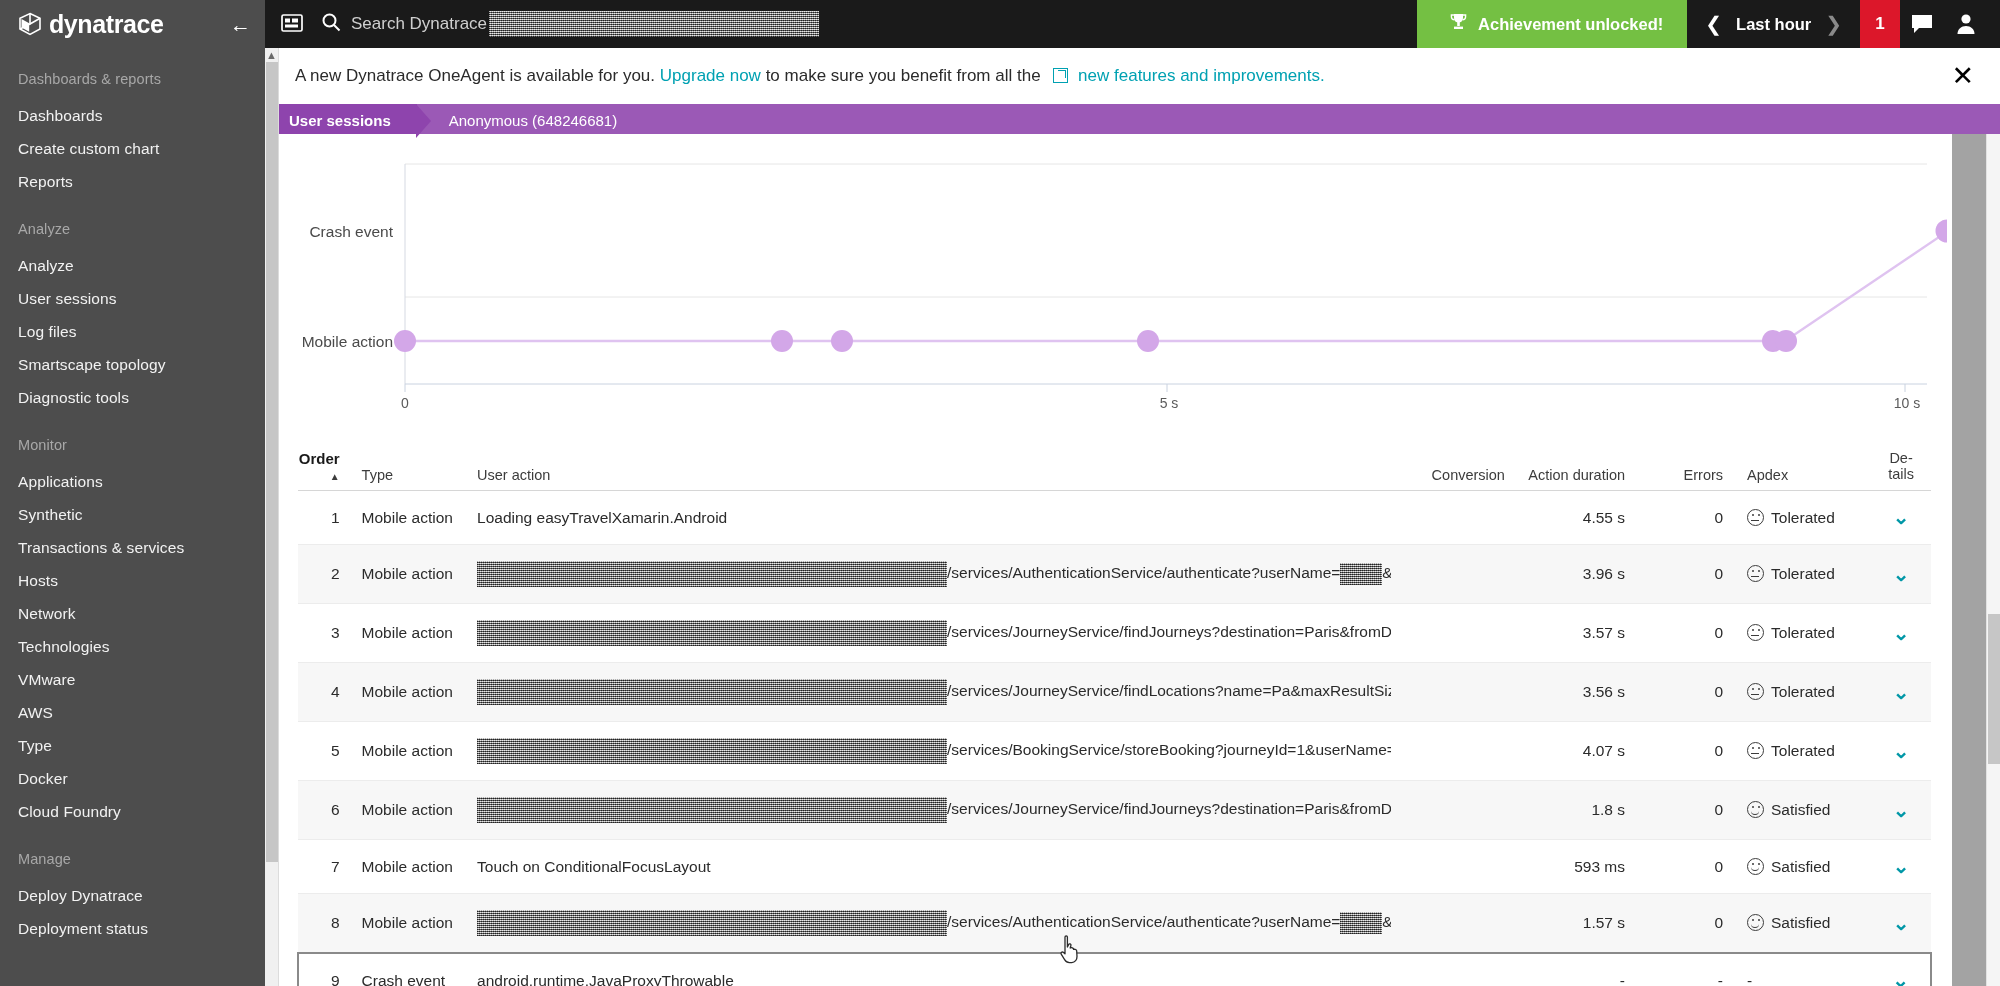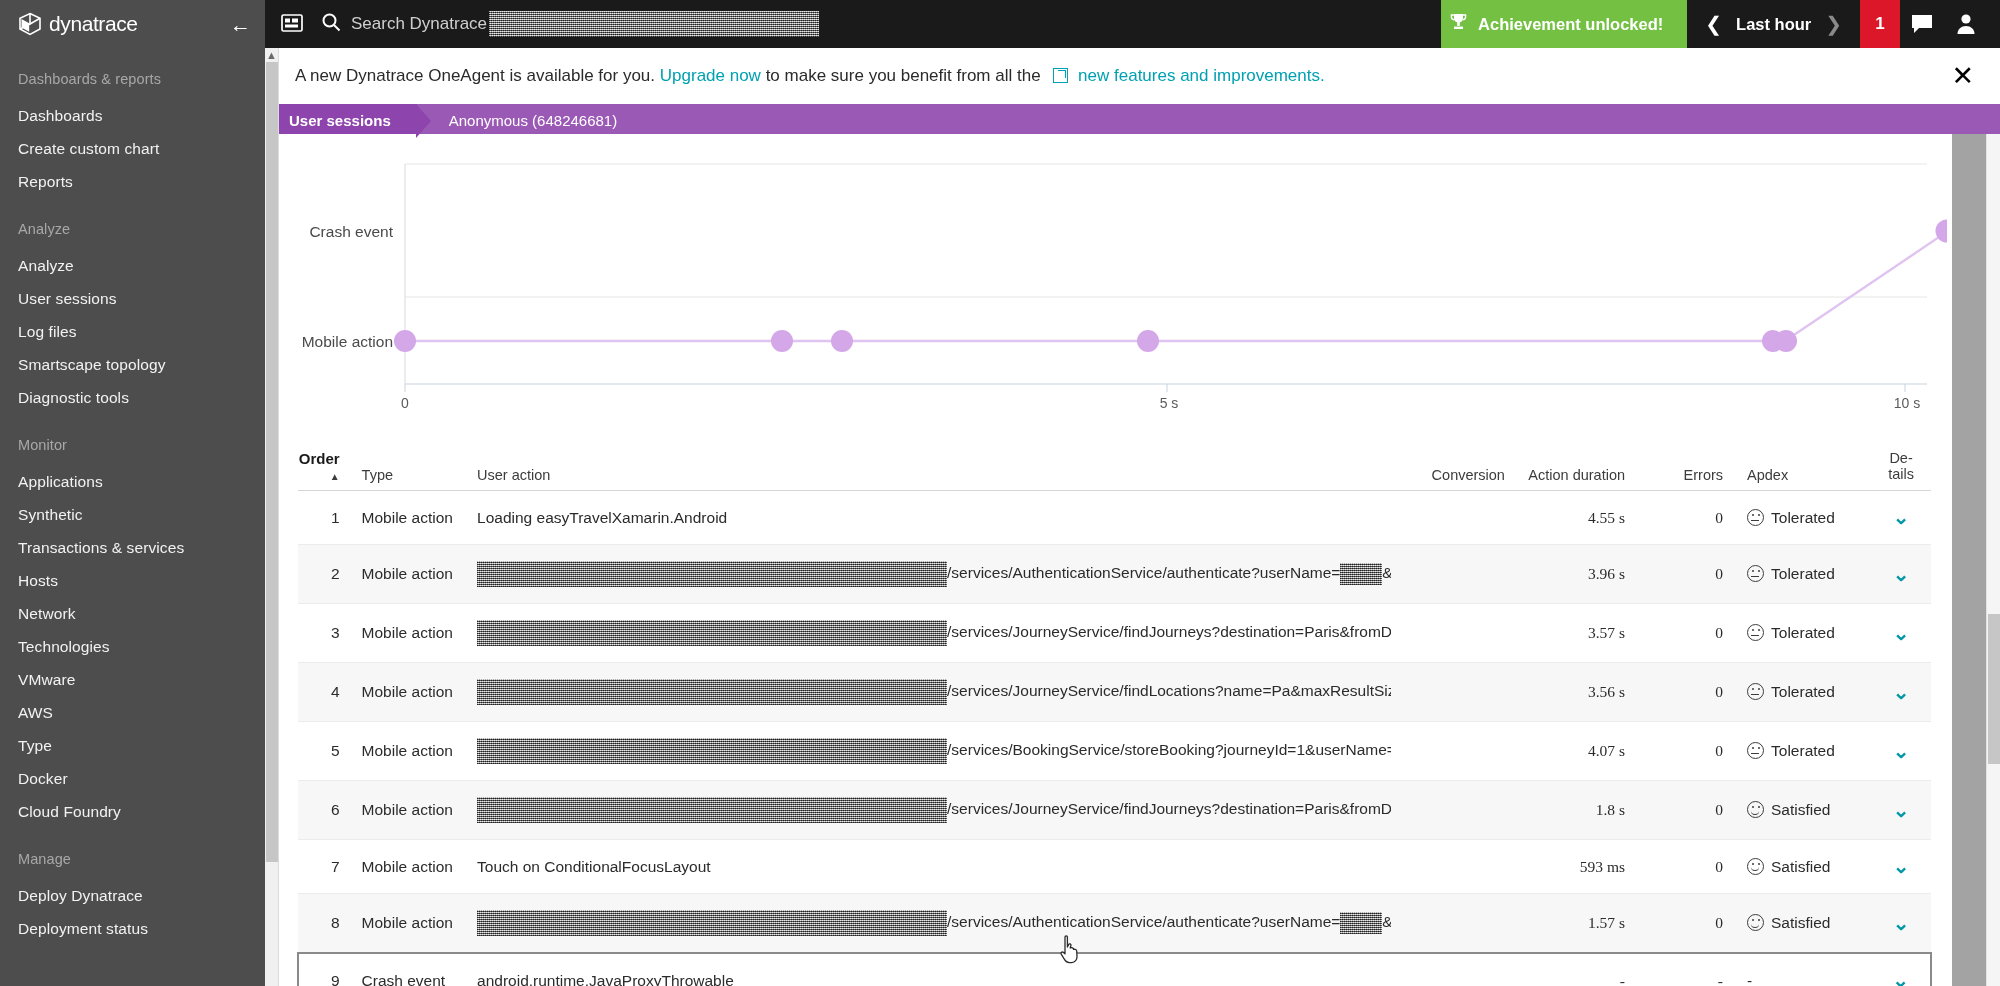--- a/index.html
+++ b/index.html
@@ -16,21 +16,21 @@
     background: #4d4d4d; color: #e8e8e8; position: relative;
   }
   #brand {
     height: 48px; display: flex; align-items: center;
     padding: 0 14px 0 18px; background: #4d4d4d;
   }
   #brand .logo-mark {
     width: 24px; height: 24px; position: relative; margin-right: 7px; flex: none;
   }
   #brand .logo-text {
-    font-size: 21px; color: #ffffff; letter-spacing: -0.4px; font-weight: 400;
+    font-size: 25px; color: #ffffff; letter-spacing: -0.4px; font-weight: 700;
   }
   #brand .collapse {
     margin-left: auto; color: #ffffff; font-size: 21px; line-height: 1; cursor: pointer;
   }
   .nav-section-label {
     font-size: 14.5px; color: #a8a8a8; padding: 0 0 0 18px;
     margin-top: 23px; margin-bottom: 12px; letter-spacing: 0.1px;
   }
   .nav-item {
     font-size: 15.5px; color: #f2f2f2; padding: 7.5px 0 7.5px 18px;
@@ -54,21 +54,21 @@
   .redact {
     display: inline-block; height: 22px; vertical-align: middle;
     background-image:
       repeating-linear-gradient(0deg,  rgba(0,0,0,.55) 0 1px, rgba(255,255,255,.55) 1px 2px),
       repeating-linear-gradient(90deg, rgba(0,0,0,.50) 0 1px, rgba(255,255,255,.50) 1px 2px);
     background-color: #9a9a9a;
     background-size: 2px 2px, 2px 2px;
   }
   #achievement {
     margin-left: auto; background: #74c043; color: #ffffff;
-    height: 48px; display: flex; align-items: center; padding: 0 24px 0 8px;
+    height: 48px; display: flex; align-items: center; padding: 0 24px 0 32px;
     font-size: 16.5px; font-weight: 600; cursor: pointer; white-space: nowrap;
   }
   #achievement .trophy { font-size: 18px; margin-right: 10px; }
   #timeframe {
     height: 48px; display: flex; align-items: center; background: #1a1a1a;
     padding: 0 4px; color: #ffffff;
   }
   #timeframe .arrow { font-size: 20px; padding: 0 14px; cursor: pointer; color: #ffffff; }
   #timeframe .arrow.dim { color: #8a8a8a; }
   #timeframe .tf-label { font-size: 16.5px; font-weight: 600; white-space: nowrap; cursor: pointer; }
@@ -171,21 +171,21 @@
   }
   #actions tbody tr.alt td { background: #f7f7f7; }
   #actions tbody tr.hover-row td {
     background: #ffffff; border-top: 2px solid #8a8a8a; border-bottom: 2px solid #8a8a8a;
   }
   #actions tbody tr.hover-row td:first-child { border-left: 2px solid #8a8a8a; }
   #actions tbody tr.hover-row td:last-child  { border-right: 2px solid #8a8a8a; }
   td.c-order { text-align: right; padding-right: 10px !important; font-size: 15px; }
   td.c-type { padding-left: 12px !important; font-size: 15px; color: #3a3a3a; }
   td.c-action { padding-left: 14px !important; overflow: hidden; white-space: nowrap; }
-  td.c-num { text-align: right; padding-right: 14px !important; font-family: Liberation Serif, serif; }
+  td.c-num { text-align: right; padding-right: 14px !important; }
   td.c-apdex { padding-left: 10px !important; white-space: nowrap; }
   td.c-details { text-align: center; }
   .chevron { color: #0097a7; font-size: 20px; font-weight: 700; cursor: pointer; line-height: 1; }
   .apdex-face {
     display: inline-block; width: 17px; height: 17px; border-radius: 50%;
     border: 1.4px solid #3c3c3c; position: relative; vertical-align: -3px; margin-right: 7px;
   }
   .apdex-face:before {
     content: ""; position: absolute; width: 2px; height: 2px; background: #3c3c3c;
     border-radius: 50%; top: 4px; left: 3.5px; box-shadow: 6px 0 0 #3c3c3c;

